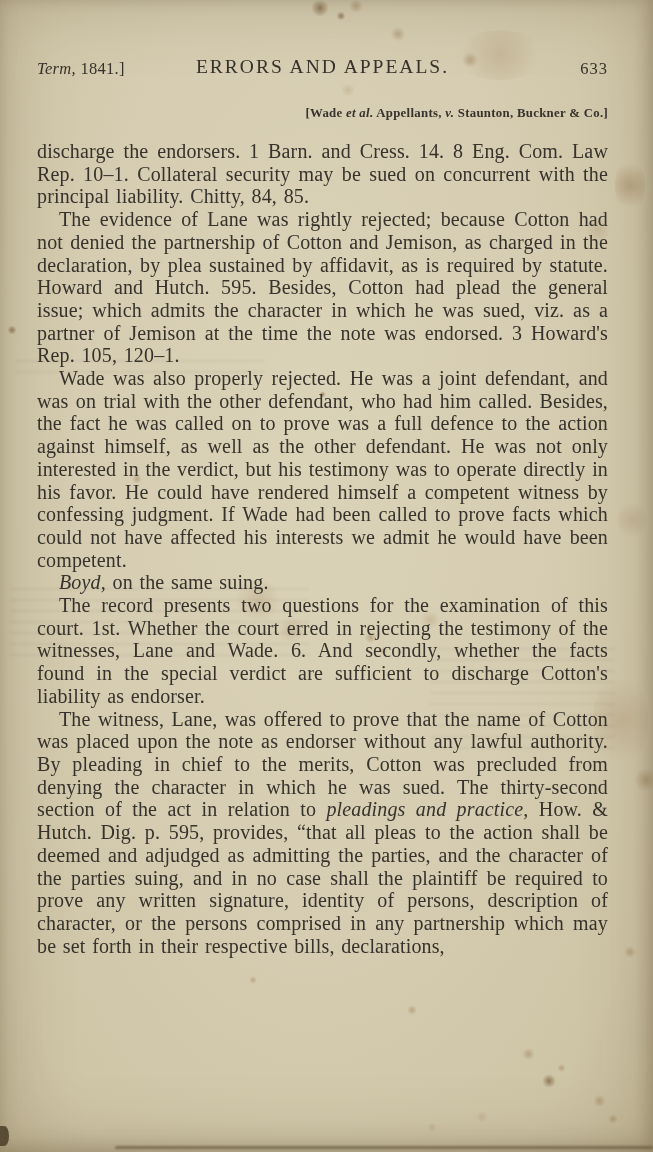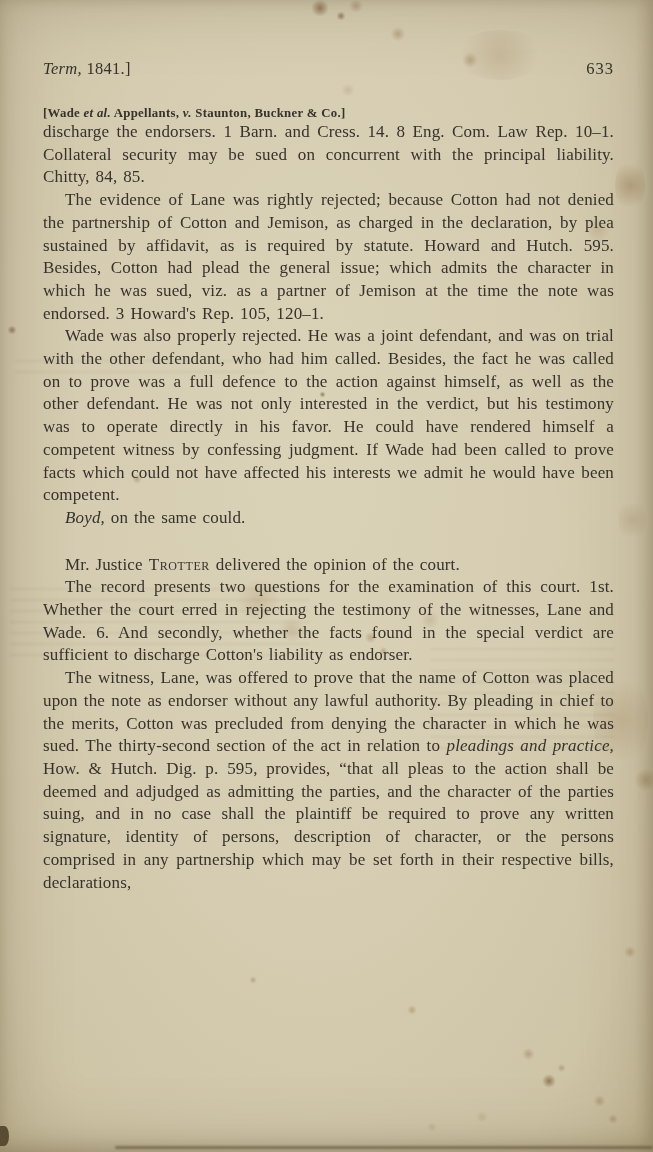--- a/index.html
+++ b/index.html
@@ -8,27 +8,27 @@
     width:653px;height:1152px;
     margin:0 auto;
     overflow:hidden;
     background:
       radial-gradient(ellipse at 48% 38%, #dbd3b8 0%, #d5ccb1 50%, #cec4a6 82%, #c3b896 100%);
     font-family:"Liberation Serif", serif;
     color:#37322b;
   }
   .vignette{position:absolute;inset:0;pointer-events:none;
     box-shadow:inset 0 0 70px rgba(96,78,48,.28), inset -6px 0 14px rgba(96,78,48,.18), inset 0 -10px 18px rgba(96,78,48,.16);}
-  .content{position:absolute;left:43px;top:56px;width:571px;}
+  .content{position:absolute;left:37px;top:56px;width:571px;}
   .header{position:relative;height:28px;font-size:16.5px;}
   .term{position:absolute;left:0;top:3px;letter-spacing:.3px;}
   .title{position:absolute;left:50%;transform:translateX(-50%);top:0;font-size:19.5px;letter-spacing:2px;white-space:nowrap;}
   .pagenum{position:absolute;right:0;top:3px;letter-spacing:1px;margin-left:46px;}
-  .caption{margin-top:22px;text-align:left;font-size:12.8px;font-weight:bold;letter-spacing:.3px;}
-  .body{font-size:17px;line-height:22.7px;text-align:justify;word-spacing:1.5px;letter-spacing:.15px;}
+  .caption{margin-top:22px;text-align:right;font-size:12.8px;font-weight:bold;letter-spacing:.3px;}
+  .body{margin-top:19px;font-size:20px;line-height:22.7px;text-align:justify;word-spacing:1.5px;letter-spacing:.15px;}
   .body p{margin:0;}
   .body p.indent{text-indent:22px;}
   .body p.space-before{margin-top:24px;}
   .italic{font-style:italic;}
   .smallcaps{font-variant:small-caps;letter-spacing:.6px;}
   .stain{position:absolute;border-radius:50%;pointer-events:none;}
   .sd{background:radial-gradient(circle, rgba(96,62,26,.55) 0%, rgba(96,62,26,0) 65%);}
   .sm{background:radial-gradient(circle, rgba(128,86,40,.32) 0%, rgba(128,86,40,0) 70%);}
   .sf{background:radial-gradient(circle, rgba(140,100,55,.18) 0%, rgba(140,100,55,0) 75%);}
   .ghost{position:absolute;opacity:.055;background:repeating-linear-gradient(180deg,#3e382c 0 2px,transparent 2px 11px);filter:blur(1.2px);pointer-events:none;}
@@ -74,29 +74,29 @@
     <i class="ink-mark"></i>
   </div>
 
   <div class="ghost" style="left:15px;top:360px;width:250px;height:14px;"></div>
   <div class="ghost" style="left:10px;top:588px;width:300px;height:70px;"></div>
   <div class="ghost" style="left:430px;top:648px;width:185px;height:110px;"></div>
 
   <div class="content">
     <div class="header">
       <span class="term"><span class="italic">Term,</span><span> 1841.]</span></span>
+      <span class="title">ERRORS AND APPEALS.</span>
       <span class="pagenum">633</span>
     </div>
     <div class="caption"><span>[Wade </span><span class="italic">et al.</span><span> Appellants, </span><span class="italic">v.</span><span> Staunton, Buckner &amp; Co.]</span></div>
     <div class="body">
         <p class=""><span>discharge the endorsers.  1 Barn. and Cress. 14.  8 Eng. Com. Law Rep. 10–1.  Collateral security may be sued on concurrent with the principal liability.  Chitty, 84, 85.</span></p>
         <p class="indent "><span>The evidence of Lane was rightly rejected; because Cotton had not denied the partnership of Cotton and Jemison, as charged in the declaration, by plea sustained by affidavit, as is required by statute.  Howard and Hutch. 595.  Besides, Cotton had plead the general issue; which admits the character in which he was sued, viz. as a partner of Jemison at the time the note was endorsed.  3 Howard's Rep. 105, 120–1.</span></p>
         <p class="indent "><span>Wade was also properly rejected.  He was a joint defendant, and was on trial with the other defendant, who had him called. Besides, the fact he was called on to prove was a full defence to the action against himself, as well as the other defendant.  He was not only interested in the verdict, but his testimony was to operate directly in his favor.  He could have rendered himself a competent witness by confessing judgment.  If Wade had been called to prove facts which could not have affected his interests we admit he would have been competent.</span></p>
-        <p class="indent "><span class="italic">Boyd,</span><span> on the same could.</span></p>
-        <p class="indent space-before"><span>Mr. Justice </span><span class="smallcaps">Trotter</span><span> delivered the opinion of the court.</span></p>
+        <p class="indent "><span class="italic">Boyd,</span><span> on the same suing.</span></p>
         <p class="indent "><span>The record presents two questions for the examination of this court.  1st. Whether the court erred in rejecting the testimony of the witnesses, Lane and Wade.  6. And secondly, whether the facts found in the special verdict are sufficient to discharge Cotton's liability as endorser.</span></p>
         <p class="indent "><span>The witness, Lane, was offered to prove that the name of Cotton was placed upon the note as endorser without any lawful authority.  By pleading in chief to the merits, Cotton was precluded from denying the character in which he was sued.  The thirty-second section of the act in relation to </span><span class="italic">pleadings and practice,</span><span> How. &amp; Hutch. Dig. p. 595, provides, “that all pleas to the action shall be deemed and adjudged as admitting the parties, and the character of the parties suing, and in no case shall the plaintiff be required to prove any written signature, identity of persons, description of character, or the persons comprised in any partnership which may be set forth in their respective bills, declarations,</span></p>
       </div>
   </div>
 
   <div class="bottom-edge"></div>
   <div class="vignette"></div>
 </div>
 
 </body></html>

